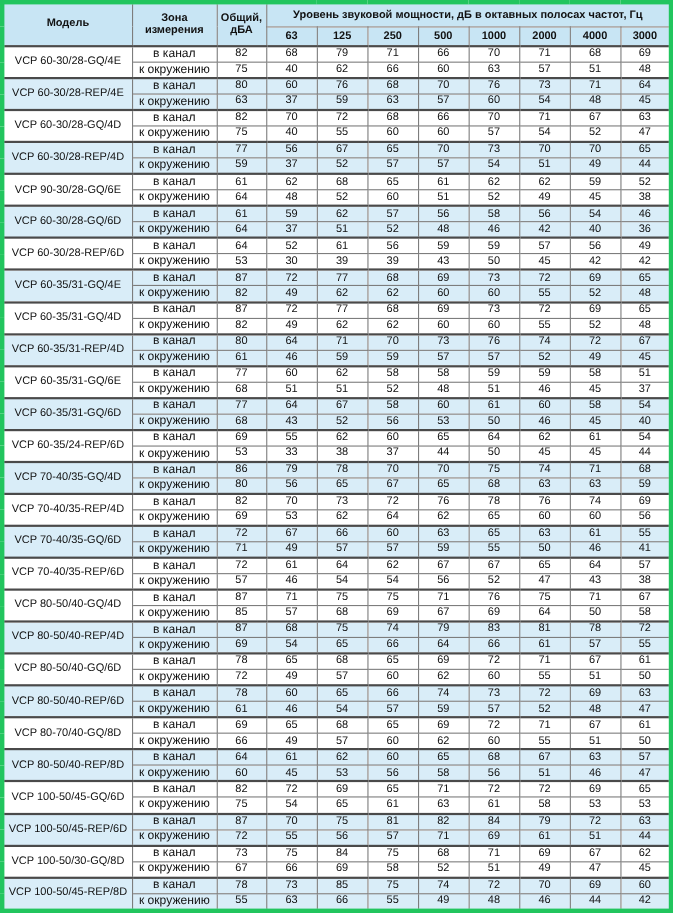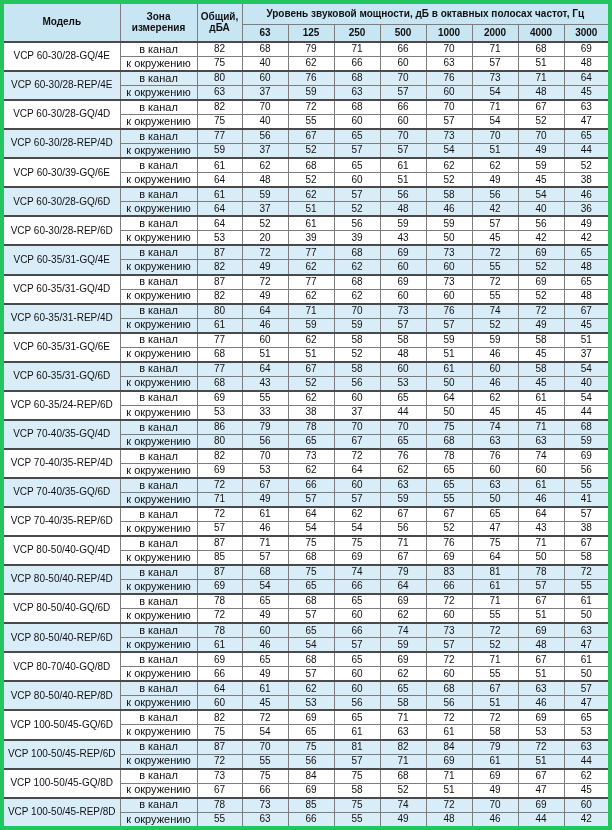--- a/index.html
+++ b/index.html
@@ -151,21 +151,21 @@
         <td class="num">37</td>
         <td class="num">52</td>
         <td class="num">57</td>
         <td class="num">57</td>
         <td class="num">54</td>
         <td class="num">51</td>
         <td class="num">49</td>
         <td class="num">44</td>
       </tr>
       <tr class="g">
-        <td class="model" rowspan="2">VCP 60-30/39-GQ/6E</td>
+        <td class="model" rowspan="2">VCP 90-30/28-GQ/6E</td>
         <td class="zone">в канал</td>
         <td class="num">61</td>
         <td class="num">62</td>
         <td class="num">68</td>
         <td class="num">65</td>
         <td class="num">61</td>
         <td class="num">62</td>
         <td class="num">62</td>
         <td class="num">59</td>
         <td class="num">52</td>
@@ -216,21 +216,21 @@
         <td class="num">56</td>
         <td class="num">59</td>
         <td class="num">59</td>
         <td class="num">57</td>
         <td class="num">56</td>
         <td class="num">49</td>
       </tr>
       <tr>
         <td class="zone">к окружению</td>
         <td class="num">53</td>
-        <td class="num">20</td>
+        <td class="num">30</td>
         <td class="num">39</td>
         <td class="num">39</td>
         <td class="num">43</td>
         <td class="num">50</td>
         <td class="num">45</td>
         <td class="num">42</td>
         <td class="num">42</td>
       </tr>
       <tr class="s g">
         <td class="model" rowspan="2">VCP 60-35/31-GQ/4E</td>
@@ -676,21 +676,21 @@
         <td class="num">55</td>
         <td class="num">56</td>
         <td class="num">57</td>
         <td class="num">71</td>
         <td class="num">69</td>
         <td class="num">61</td>
         <td class="num">51</td>
         <td class="num">44</td>
       </tr>
       <tr class="g">
-        <td class="model" rowspan="2">VCP 100-50/45-GQ/8D</td>
+        <td class="model" rowspan="2">VCP 100-50/30-GQ/8D</td>
         <td class="zone">в канал</td>
         <td class="num">73</td>
         <td class="num">75</td>
         <td class="num">84</td>
         <td class="num">75</td>
         <td class="num">68</td>
         <td class="num">71</td>
         <td class="num">69</td>
         <td class="num">67</td>
         <td class="num">62</td>

